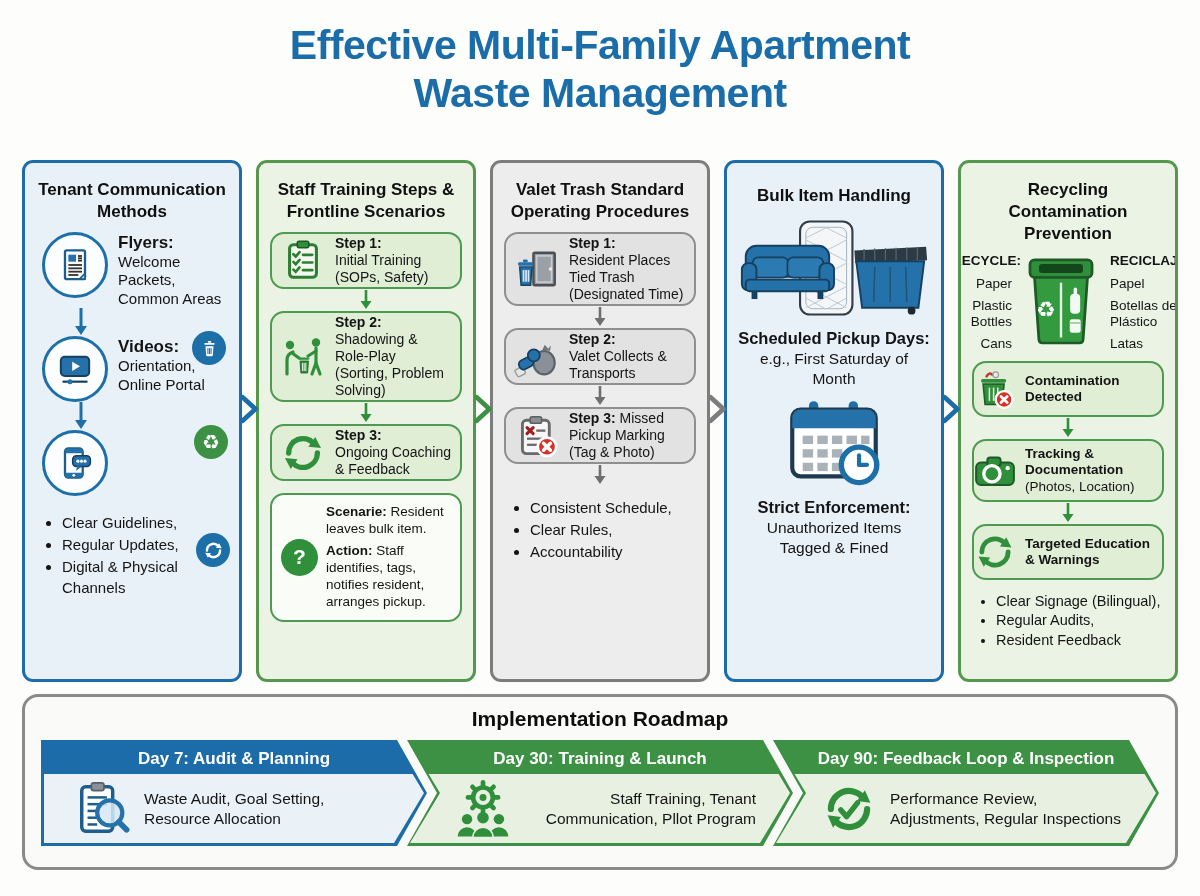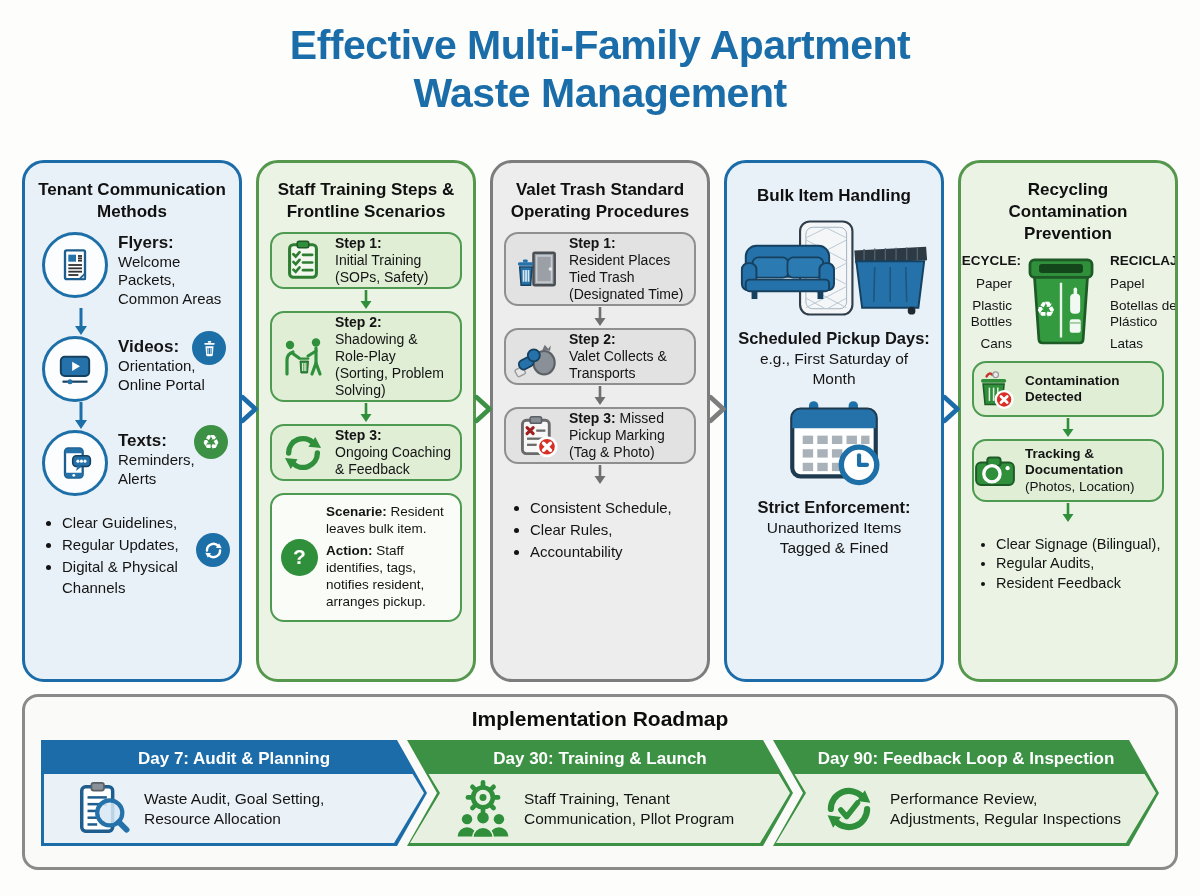--- a/index.html
+++ b/index.html
@@ -8,21 +8,21 @@
     position:relative; background:#fdfdfc; overflow:hidden;
     font-family:"Liberation Sans", sans-serif; color:#141414;
   }
   
   .main-title{
     position:absolute; top:22px; left:0; right:0; text-align:center;
     font-size:41px; font-weight:bold; color:#1a6da8; line-height:1.17; letter-spacing:-0.5px;
   }
   
   .cols{ position:absolute; top:160px; left:22px; width:1156px; height:522px; display:flex; gap:14px; }
-  .col{ flex:1 1 0; border-radius:22px; padding:12px 11px; position:relative; overflow:hidden; }
+  .col{ flex:1 1 0; border-radius:11px; padding:12px 11px; position:relative; overflow:hidden; }
   .col-blue { background:#e9f1f8; border:3px solid #1b6ca8; }
   .col-green{ background:#ebf3e5; border:3px solid #55984d; }
   .col-gray { background:#ededed; border:3px solid #7d7d7d; }
   .col h2{ font-size:17px; line-height:1.28; text-align:center; color:#101010; margin:4px 2px 9px; }
   
   .col-arrow{ position:absolute; top:234px; width:26px; height:30px; }
   .col-arrow svg{ width:100%; height:100%; }
   
   .t-row{ display:flex; align-items:flex-start; gap:10px; padding-left:6px; }
   .circle{ width:66px; height:66px; flex:none; border:3.5px solid #1d6fa8; border-radius:50%;
@@ -86,21 +86,21 @@
   .stage-in{ height:100%; display:flex; flex-direction:column; }
   .st-blue{ background:#1b6ca8; } .st-green{ background:#3c9144; }
   .stage-head{ height:31px; flex:none; display:flex; align-items:center; justify-content:center;
                color:#fff; font-weight:bold; font-size:17px; }
   .hd-blue{ background:#1b6ca8; } .hd-green{ background:#3c9144; }
   .stage-body{ flex:1; display:flex; align-items:center; gap:12px; padding:0 34px 0 30px; }
   .bd-blue{ background:#eaf2f8; } .bd-green{ background:#e8f1e1; }
   .stage-body svg{ width:58px; height:58px; flex:none; }
   .stage-body .tx{ font-size:15.5px; line-height:1.28; }
   .stage+.stage{ margin-left:-20px; }
-  .z3{ z-index:3; } .z2{ z-index:2; } .z1{ z-index:1; }
+  .z3{ z-index:3; } .z2{ z-index:2;text-align:right; } .z1{ z-index:1; }
 </style>
 </head>
 <body>
 
 <div class="main-title">
   <div>Effective Multi-Family Apartment</div>
   <div>Waste Management</div>
 </div>
 
 <div class="cols">
@@ -167,24 +167,20 @@
           <path d="M8.7 2.5h7.1a2.2 2.2 0 0 1 2.2 2.2v1H6.5v-1a2.2 2.2 0 0 1 2.2-2.2z" fill="#2571a9"></path>
           <path d="M6.5 18.3h11.5v1a2.2 2.2 0 0 1-2.2 2.2H8.7a2.2 2.2 0 0 1-2.2-2.2z" fill="#2571a9"></path>
           <circle cx="12.2" cy="20" r="0.9" fill="#fff"></circle>
           <rect x="11.5" y="7.3" width="11.5" height="7" rx="2.4" fill="#2571a9" stroke="#16405f" stroke-width="1"></rect>
           <polygon points="14.5,14 13.6,17.2 17.5,14.2" fill="#2571a9"></polygon>
           <circle cx="14.9" cy="10.8" r="1" fill="#fff"></circle>
             <circle cx="17.2" cy="10.8" r="1" fill="#fff"></circle>
             <circle cx="19.5" cy="10.8" r="1" fill="#fff"></circle>
         </svg>
       </span>
-      <div class="t-text">
-        <b>Texts:</b>
-        <div>Reminders, Alerts</div>
-      </div>
     </div>
 
     <ul class="bullets">
       <li>Clear Guidelines,</li>
       <li>Regular Updates,</li>
       <li>Digital &amp; Physical Channels</li>
     </ul>
 
     <span class="badge" style="background:#1d6fa8; top:168px; right:13px;">
       <svg viewBox="0 0 24 24">
@@ -569,20 +565,35 @@
         </div>
       </div>
 
       <div class="down">
         <svg viewBox="0 0 14 20">
             <line x1="7" y1="0" x2="7" y2="12" stroke="#2f8f3b" stroke-width="2.6"></line>
             <polygon points="1.5,11 12.5,11 7,19" fill="#2f8f3b"></polygon>
           </svg>
       </div>
 
+      <div class="card g-card">
+        <span class="ic">
+          <svg viewBox="0 0 24 24" style="color:#2f8f3b">
+            <g fill="none" stroke="currentColor" stroke-width="2.8" stroke-linecap="round">
+              <path d="M19.5 12a7.5 7.5 0 0 1-13 5.1"></path>
+                <path d="M4.5 12a7.5 7.5 0 0 1 13-5.1"></path>
+            </g>
+            <polygon points="2.6,14.6 9.2,15.2 5.6,20.4" fill="currentColor"></polygon>
+            <polygon points="21.4,9.4 14.8,8.8 18.4,3.6" fill="currentColor"></polygon>
+          </svg>
+        </span>
+        <div class="tx">
+          <span>Targeted Education &amp; Warnings</span>
+        </div>
+      </div>
     </div>
 
     <ul class="c5-bullets">
       <li>Clear Signage (Bilingual),</li>
       <li>Regular Audits,</li>
       <li>Resident Feedback</li>
     </ul>
   </div>
 
   <span class="col-arrow" style="left:214px">

